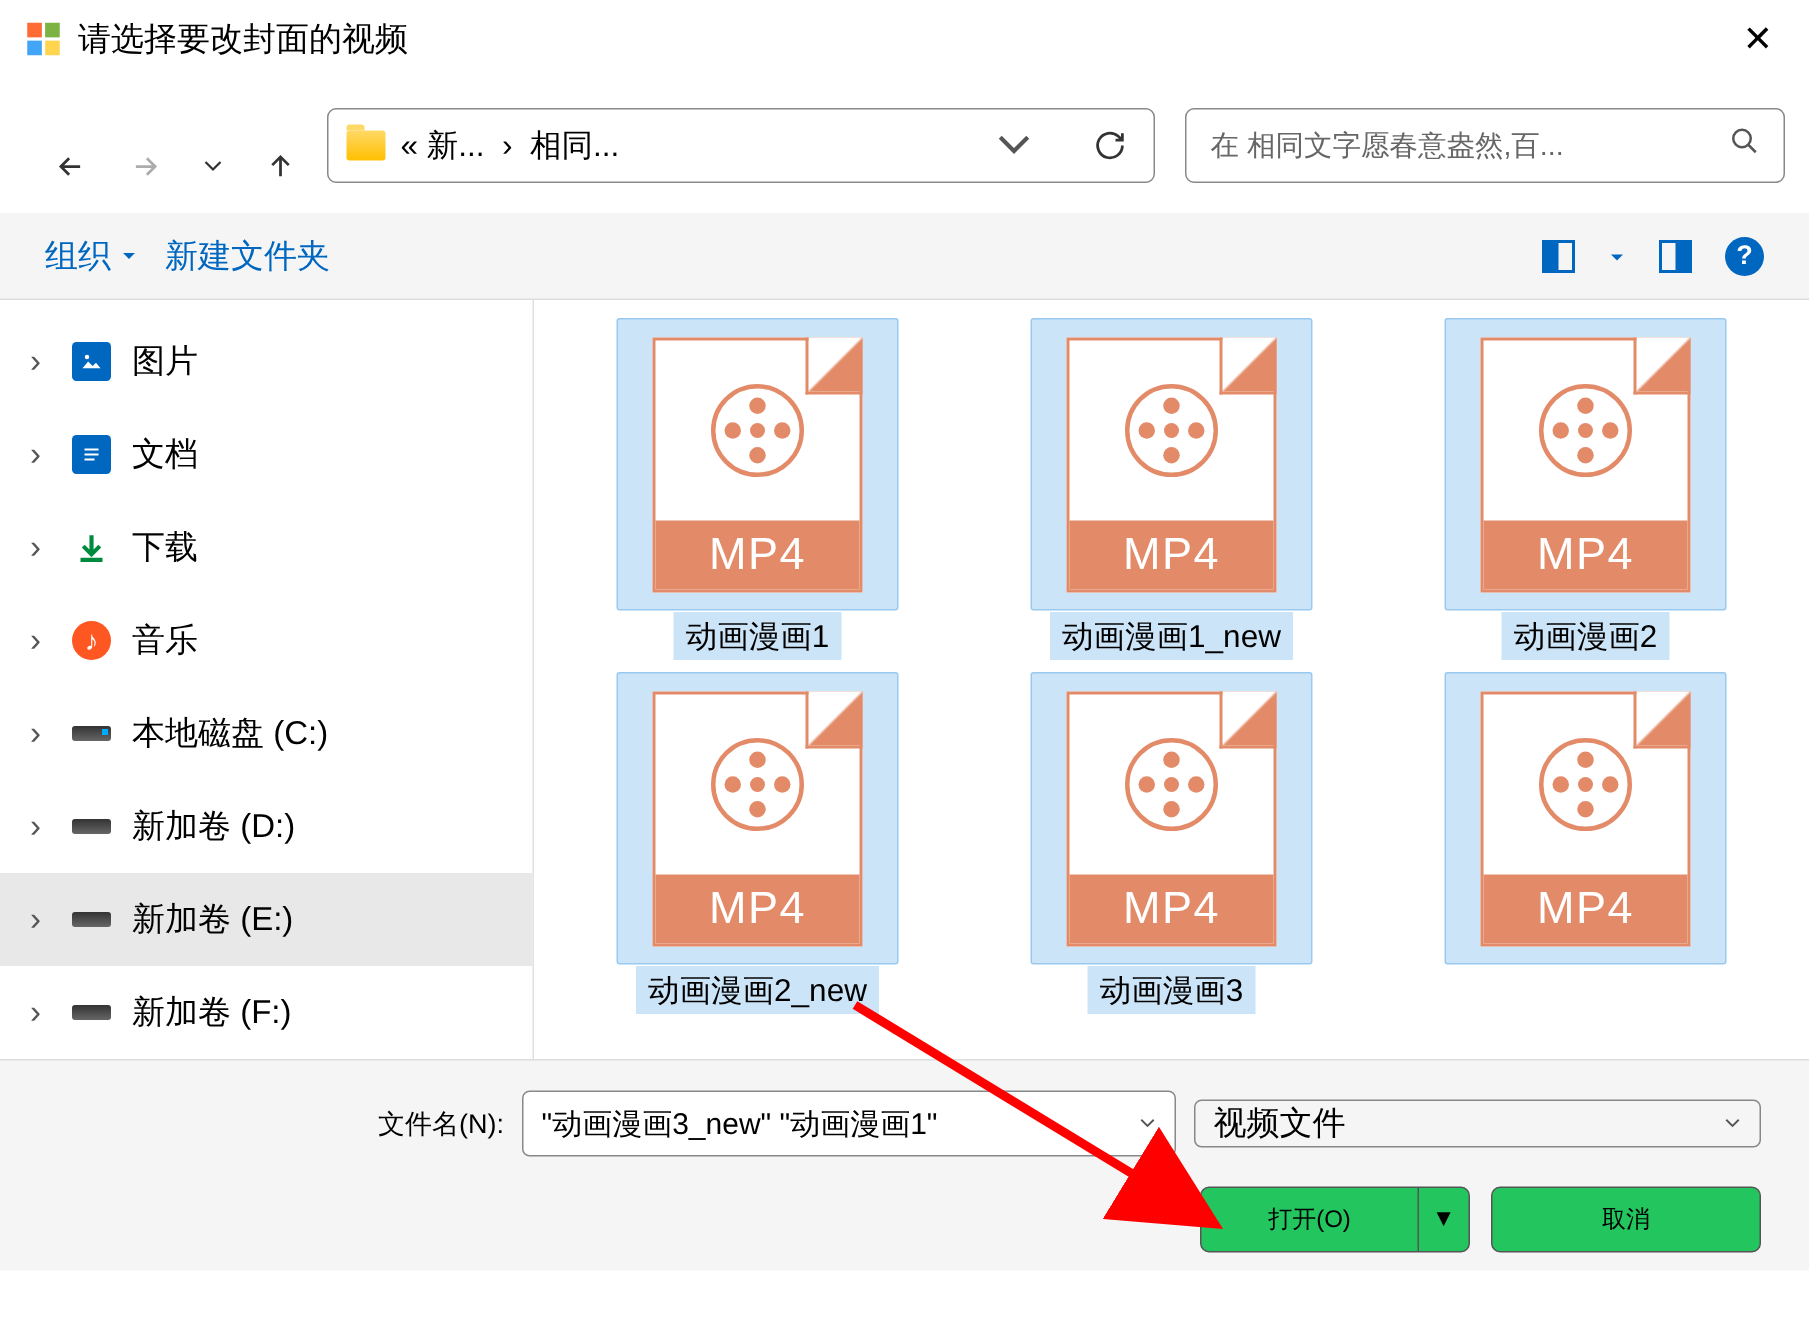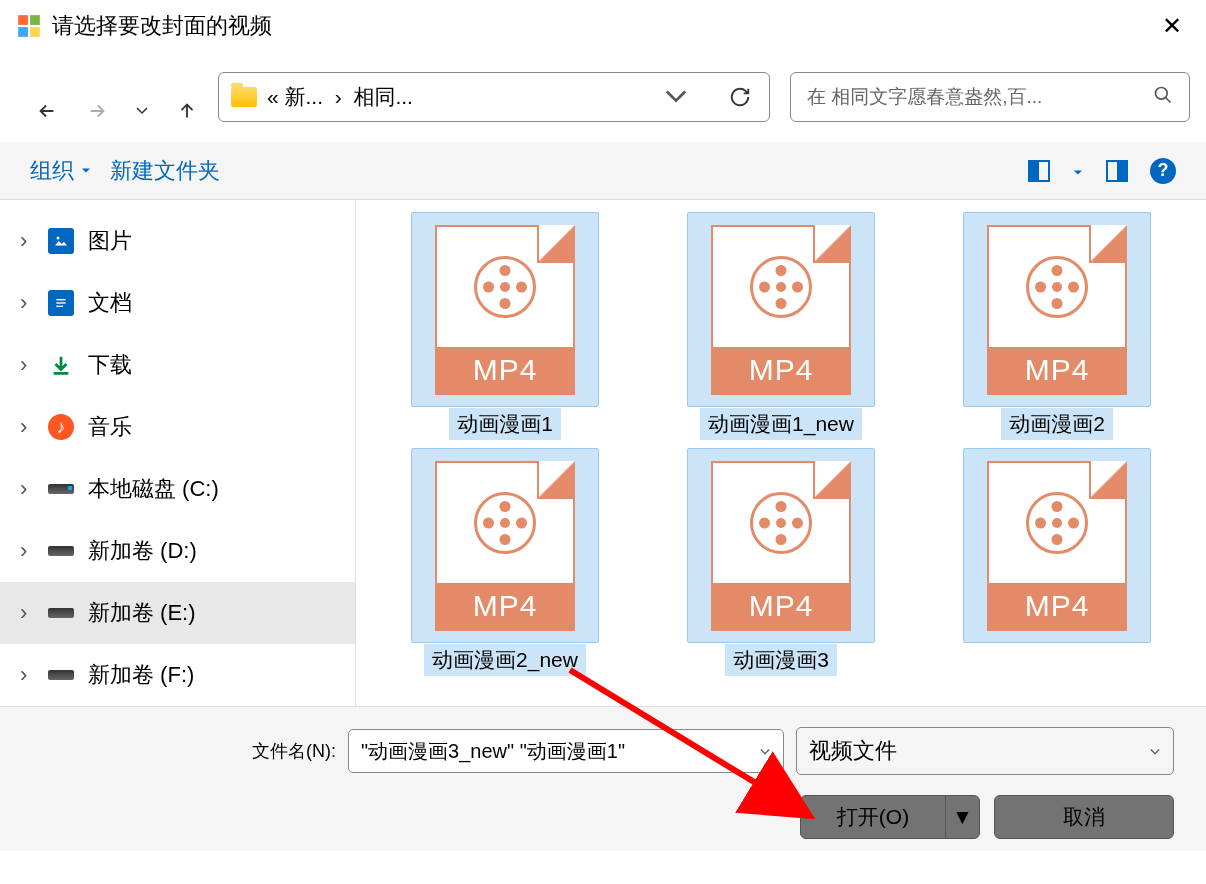--- a/index.html
+++ b/index.html
@@ -332,39 +332,39 @@
       align-items: center;
     }
     .combo-arrow {
       position: absolute;
       right: 12px;
       pointer-events: none;
       color: #555;
     }
     .filetype-select {
       width: 378px;
-      height: 48px;
+      height: 32px;
       border: 1px solid #888;
       border-radius: 5px;
       padding: 0 12px;
       font-size: 22px;
       display: flex;
       align-items: center;
     }
     .action-row {
       display: flex;
       justify-content: flex-end;
       gap: 14px;
     }
     .btn {
       height: 44px;
       border: 1.5px solid #555;
       border-radius: 6px;
-      font-size: 21px;
-      background: #737373;
+      font-size: 16px;
+      background: #22c55e;
       cursor: pointer;
       display: flex;
       align-items: center;
       justify-content: center;
     }
     .btn-open {
       width: 180px;
       padding: 0;
     }
     .btn-open .main-part {

